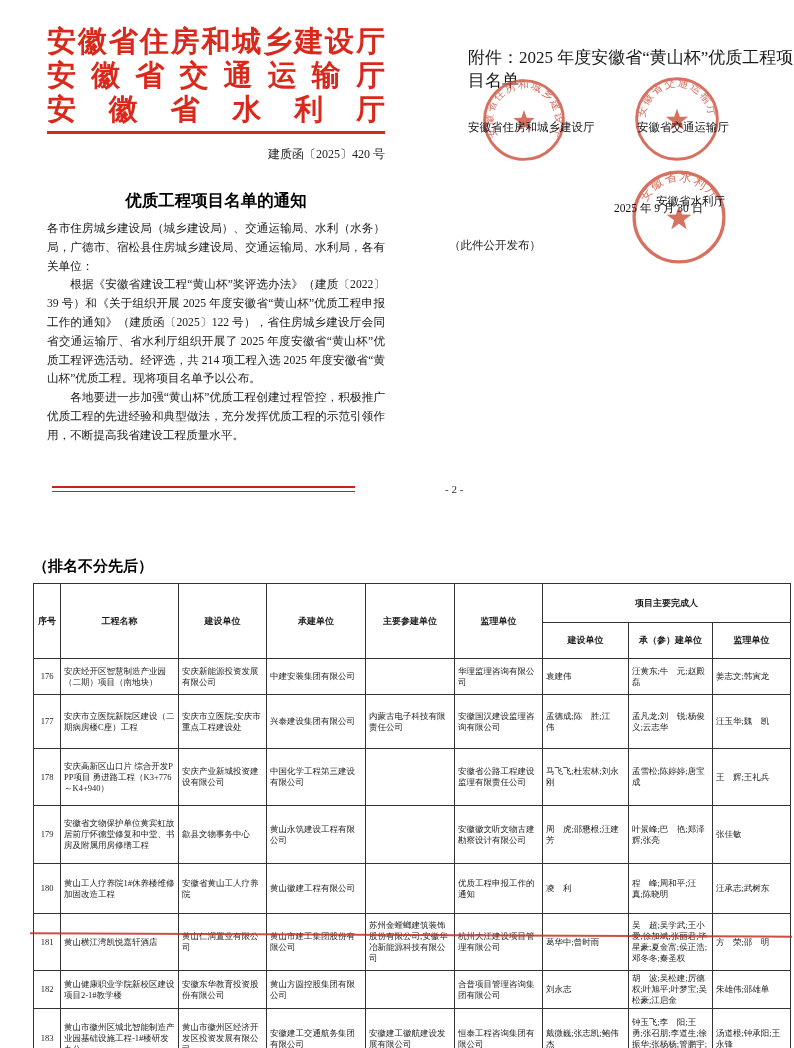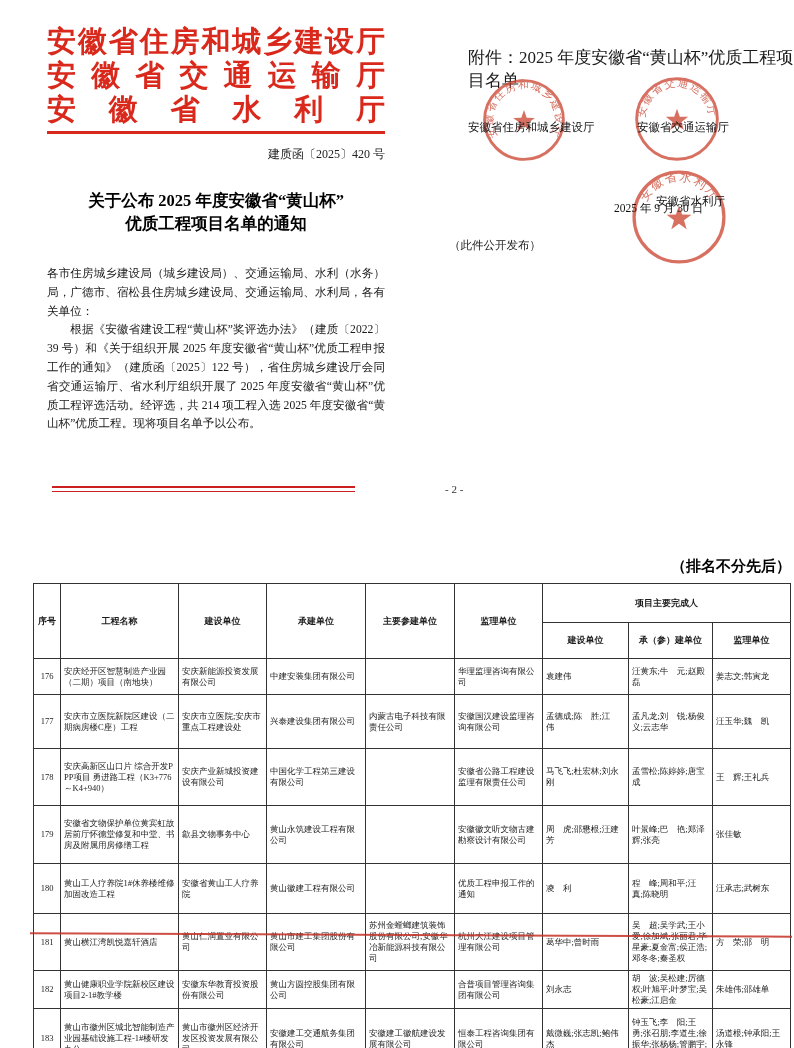--- a/index.html
+++ b/index.html
@@ -7,21 +7,21 @@
     width:794px;height:1048px;position:relative;overflow:hidden;
     background:#ffffff;color:#111;
     font-family:"Liberation Serif","DejaVu Serif",serif;
   }
   
   .page1{position:absolute;left:47px;top:24px;width:338px;}
   .dept-line{font-size:29px;line-height:34px;font-weight:700;color:#d9291c;white-space:nowrap;}
   .red-rule{height:3px;background:#d9291c;margin-top:5px;}
   .doc-no{text-align:right;font-size:12px;margin-top:12px;color:#222;}
   .notice-title{margin-top:26px;text-align:center;font-size:16.5px;font-weight:700;line-height:23px;color:#000;}
-  .body-text{margin-top:30px;font-size:11.6px;line-height:18.8px;text-align:justify;color:#1a1a1a;}
+  .body-text{margin-top:8px;font-size:11.6px;line-height:18.8px;text-align:justify;color:#1a1a1a;}
   .body-text p{margin:0;}
   .indent{text-indent:2em;}
   .double-rule{position:absolute;left:52px;top:486px;width:303px;height:3px;
     border-top:2.5px solid #cc1f1f;border-bottom:1.5px solid #cc1f1f;}
   
   .abs{position:absolute;}
   .attachment{left:468px;top:46px;font-size:17px;color:#1a1a1a;}
   .signer{font-size:11.5px;color:#111;z-index:3;white-space:nowrap;}
   .signer-1{left:468px;top:120px;}
   .signer-2{left:637px;top:120px;}
@@ -29,21 +29,21 @@
   .issue-date{left:614px;top:201px;font-size:11.5px;color:#111;z-index:3;}
   .public-note{left:449px;top:238px;font-size:11.5px;color:#1a1a1a;}
   .page-no{left:445px;top:483px;font-size:11px;color:#333;}
   .seal{z-index:2;opacity:.78;}
   .seal-1{left:481px;top:77px;}
   .seal-2{left:633px;top:75px;}
   .seal-3{left:630px;top:168px;}
   
   .table-wrap{position:absolute;left:33px;top:556px;width:758px;}
   .tbl-title1{text-align:center;font-size:17px;font-weight:700;color:#000;}
-  .tbl-title2{text-align:right;font-size:15px;font-weight:700;line-height:21px;color:#000;}
+  .tbl-title2{text-align:left;font-size:15px;font-weight:700;line-height:21px;color:#000;}
   table{width:100%;border-collapse:collapse;table-layout:fixed;margin-top:6px;}
   th,td{border:1px solid #333;font-size:8.5px;line-height:11px;padding:1px 3px;
     vertical-align:middle;word-break:break-all;color:#1c1c1c;}
   th{font-weight:700;text-align:center;font-size:9px;padding:12px 1px;}
   td.c-no{text-align:center;font-family:Liberation Serif, serif;}
   .annotation-line{position:absolute;left:30px;top:934px;width:762px;height:2px;
     background:rgba(196,48,36,.85);transform:rotate(0.25deg);z-index:4;}
 </style>
 </head>
 <body>
@@ -76,26 +76,26 @@
       <span>安</span>
       <span>徽</span>
       <span>省</span>
       <span>水</span>
       <span>利</span>
       <span>厅</span>
     </div>
   <div class="red-rule"></div>
   <div class="doc-no">建质函〔2025〕420 号</div>
   <div class="notice-title">
-    <div>关于公布 2025 年度安徽省“黄山杯”</div>
     <div>优质工程项目名单的通知</div>
   </div>
   <div class="body-text">
     <p>各市住房城乡建设局（城乡建设局）、交通运输局、水利（水务）局，广德市、宿松县住房城乡建设局、交通运输局、水利局，各有关单位：</p>
     <p class="indent">根据《安徽省建设工程“黄山杯”奖评选办法》（建质〔2022〕39 号）和《关于组织开展 2025 年度安徽省“黄山杯”优质工程申报工作的通知》（建质函〔2025〕122 号），省住房城乡建设厅会同省交通运输厅、省水利厅组织开展了 2025 年度安徽省“黄山杯”优质工程评选活动。经评选，共 214 项工程入选 2025 年度安徽省“黄山杯”优质工程。现将项目名单予以公布。</p>
+    <p class="indent">各地要进一步加强“黄山杯”优质工程创建过程管控，积极推广优质工程的先进经验和典型做法，充分发挥优质工程的示范引领作用，不断提高我省建设工程质量水平。</p>
   </div>
 </div>
 <div class="double-rule"></div>
 
 <div class="abs attachment">附件：2025 年度安徽省“黄山杯”优质工程项目名单</div>
 
 <div class="abs seal seal-1"><svg width="86" height="86" viewBox="0 0 120 120">
       <circle cx="60" cy="60" r="55" fill="none" stroke="#cc4936" stroke-width="4"></circle>
       <path id="sealArc0" d="M 24 85 A 44 44 0 1 1 96 85" fill="none"></path>
       <text fill="#cc4936" font-size="15" letter-spacing="2"><textPath href="#sealArc0" startOffset="50%" text-anchor="middle">安徽省住房和城乡建设厅</textPath></text>

